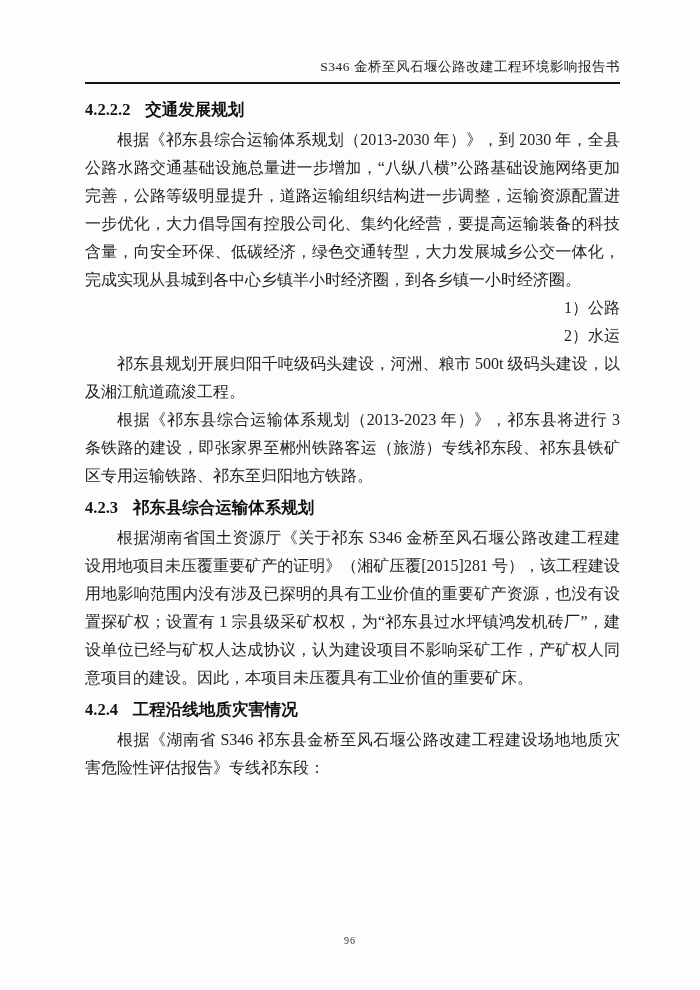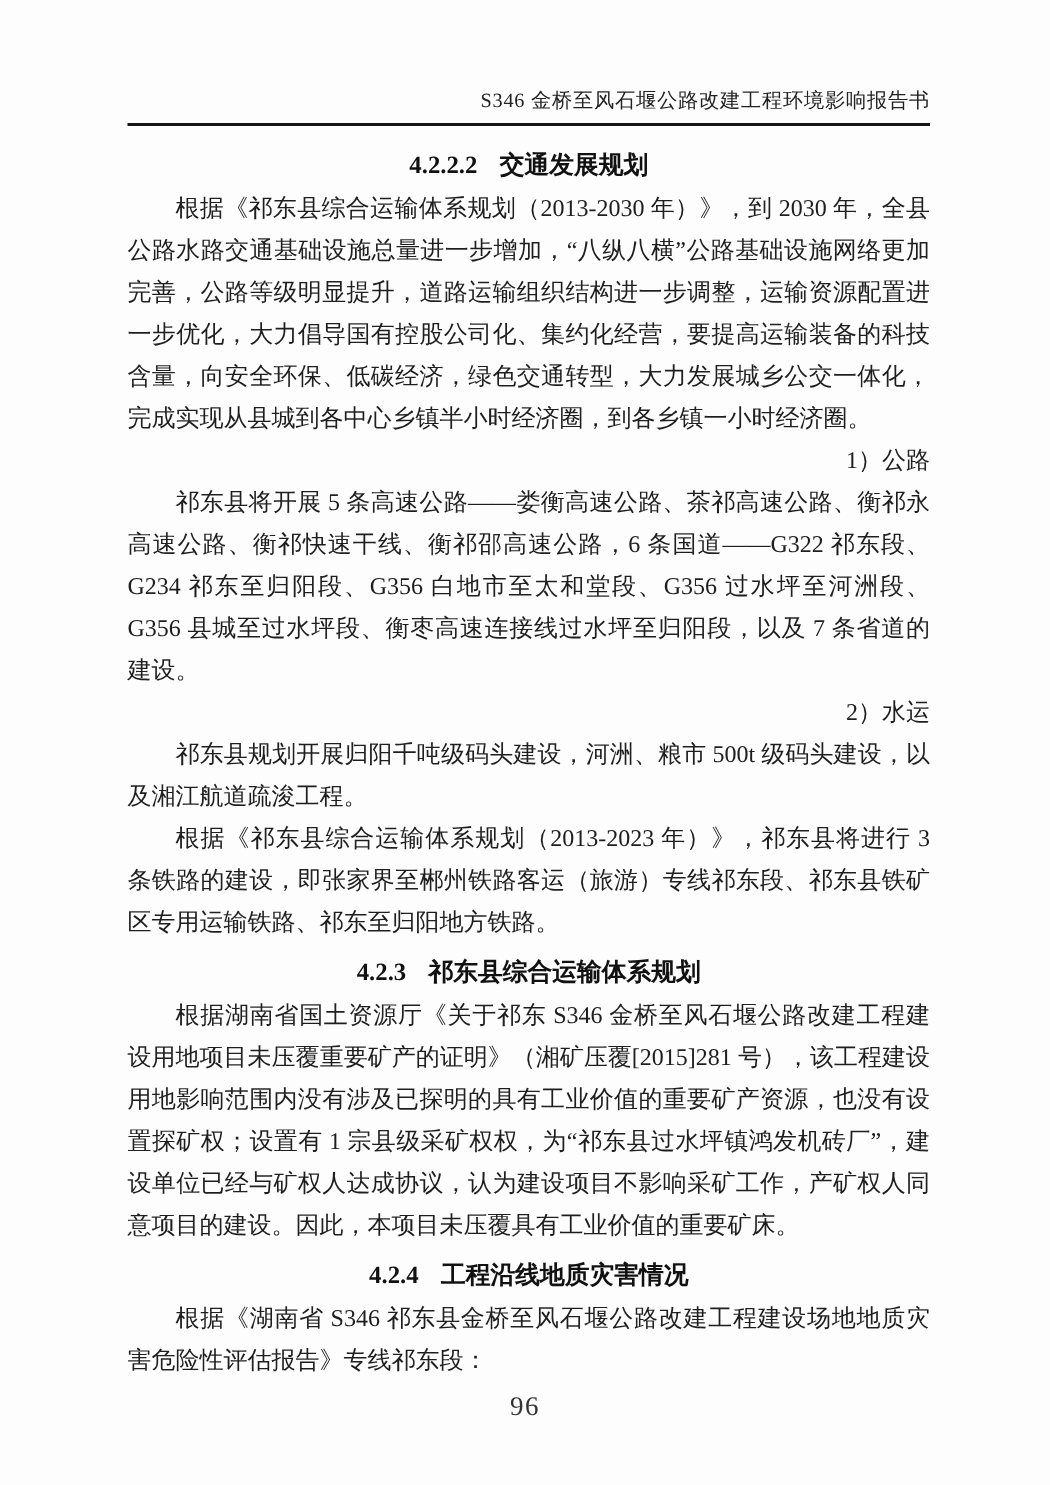--- a/index.html
+++ b/index.html
@@ -39,21 +39,21 @@
     right: 80px;
     font-size: 16px;
     line-height: 28px;
     text-align: justify;
   }
   .section-heading {
     font-size: 16.5px;
     font-weight: 700;
     line-height: 28px;
     margin: 4px 0 2px 0;
-    text-align: center;
+    text-align: left;
     color: #111;
   }
   .section-heading .sec-num {
     display: inline-block;
     margin-right: 0.9em;
     font-family: "Liberation Serif", "DejaVu Serif", serif;
   }
   .para {
     margin: 0;
     text-indent: 2em;
@@ -64,21 +64,21 @@
     text-align: right;
   }
   .footer {
     position: absolute;
     left: 0;
     right: 0;
     bottom: 42px;
     text-align: center;
   }
   .page-number {
-    font-size: 18px;
+    font-size: 10px;
     color: #333;
     letter-spacing: 1px;
   }
 </style>
 </head>
 <body>
 
 <div class="page">
 
   <div class="header">
@@ -87,21 +87,20 @@
 
   <div class="content">
 
     <h3 class="section-heading">
       <span class="sec-num">4.2.2.2</span><span>交通发展规划</span>
     </h3>
 
     <p class="para">根据《祁东县综合运输体系规划（2013-2030 年）》，到 2030 年，全县公路水路交通基础设施总量进一步增加，“八纵八横”公路基础设施网络更加完善，公路等级明显提升，道路运输组织结构进一步调整，运输资源配置进一步优化，大力倡导国有控股公司化、集约化经营，要提高运输装备的科技含量，向安全环保、低碳经济，绿色交通转型，大力发展城乡公交一体化，完成实现从县城到各中心乡镇半小时经济圈，到各乡镇一小时经济圈。</p>
 
     <p class="sub-label">1）公路</p>
-    <p class="para">祁东县将开展 5 条高速公路——娄衡高速公路、茶祁高速公路、衡祁永高速公路、衡祁快速干线、衡祁邵高速公路，6 条国道——G322 祁东段、G234 祁东至归阳段、G356 白地市至太和堂段、G356 过水坪至河洲段、G356 县城至过水坪段、衡枣高速连接线过水坪至归阳段，以及 7 条省道的建设。</p>
 
     <p class="sub-label">2）水运</p>
     <p class="para">祁东县规划开展归阳千吨级码头建设，河洲、粮市 500t 级码头建设，以及湘江航道疏浚工程。</p>
 
     <p class="para">根据《祁东县综合运输体系规划（2013-2023 年）》，祁东县将进行 3 条铁路的建设，即张家界至郴州铁路客运（旅游）专线祁东段、祁东县铁矿区专用运输铁路、祁东至归阳地方铁路。</p>
 
     <h3 class="section-heading">
       <span class="sec-num">4.2.3</span><span>祁东县综合运输体系规划</span>
     </h3>
 

